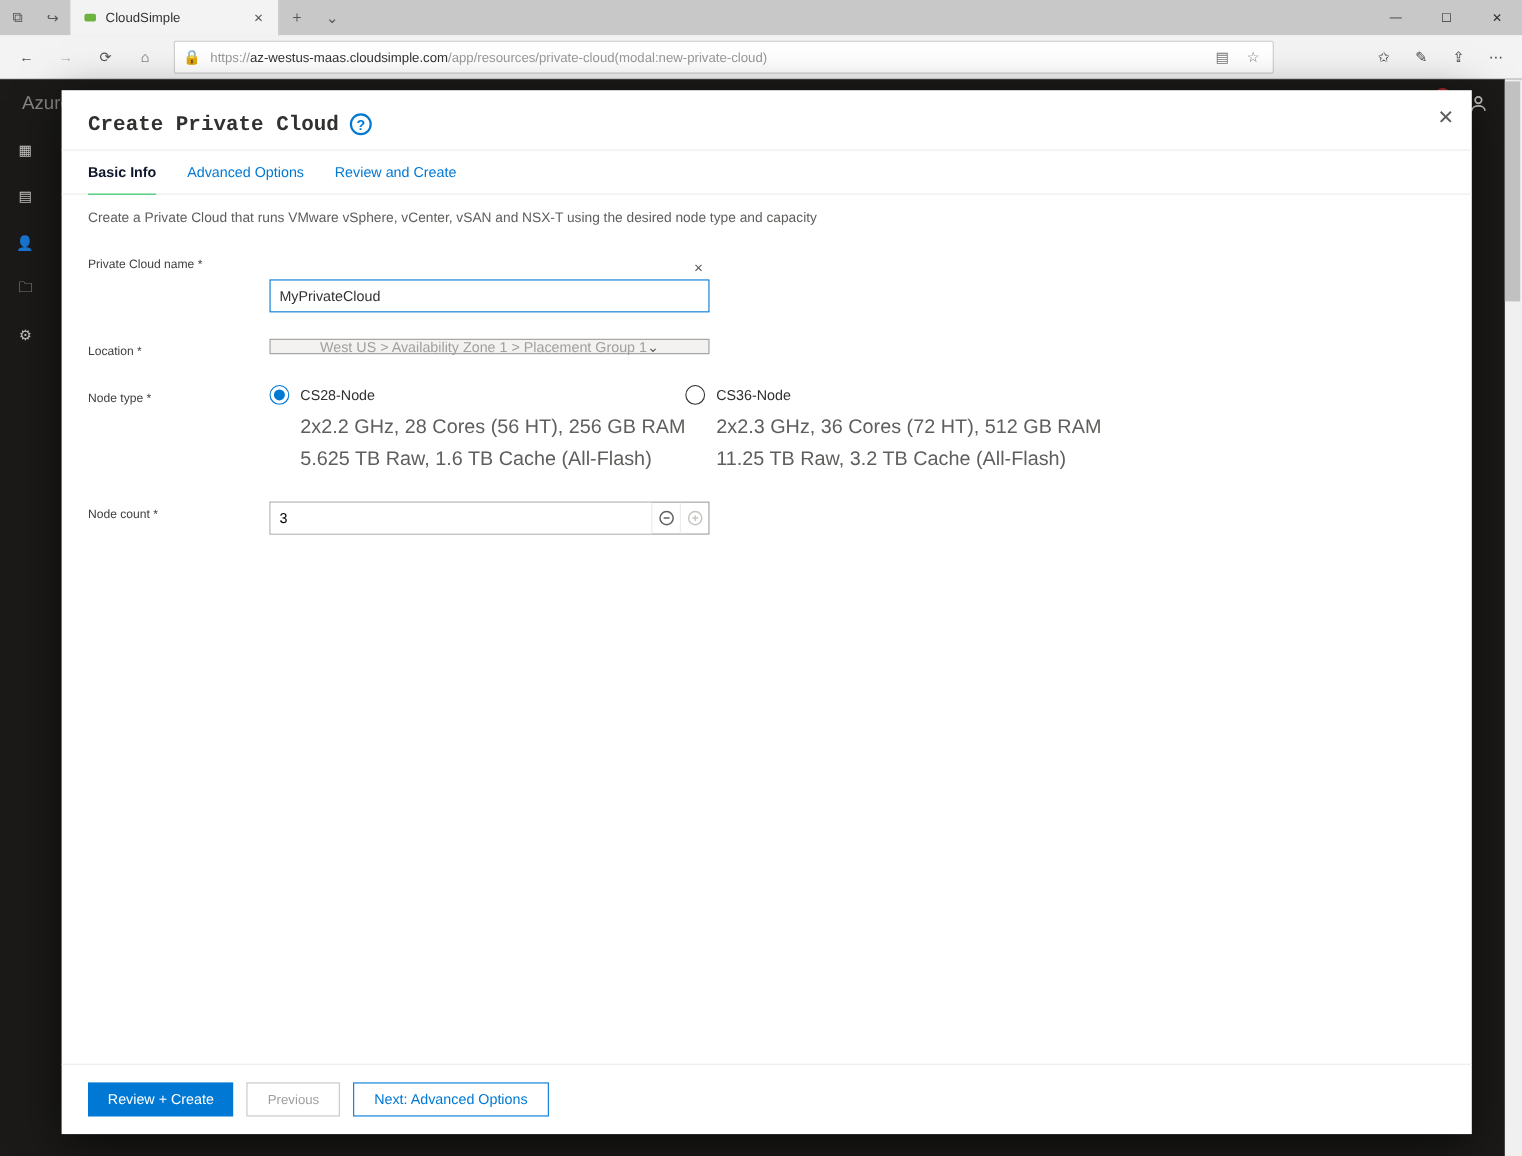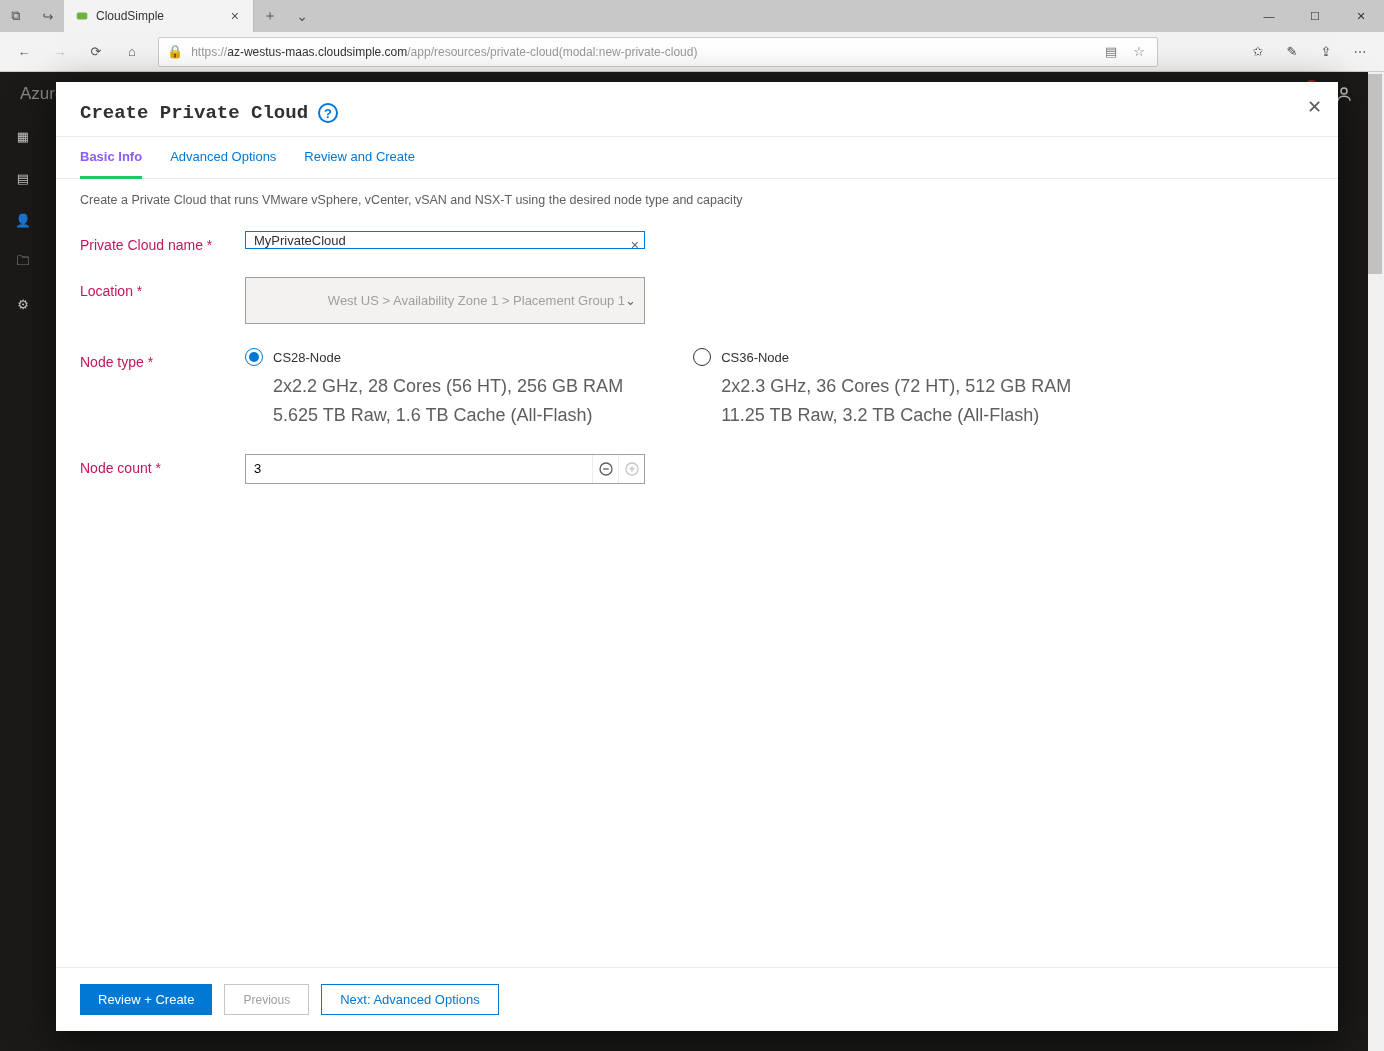--- a/index.html
+++ b/index.html
@@ -44,38 +44,38 @@
 
   
   .modal { position:absolute; left:56px; right:46px; top:10px; bottom:20px; background:#fff; box-shadow:0 10px 40px rgba(0,0,0,.6); display:flex; flex-direction:column; }
   .modal-header { padding:20px 24px 12px 24px; display:flex; align-items:center; gap:10px; border-bottom:1px solid #edebe9; position:relative;}
   .modal-header h1 { font-size:19px; font-weight:600; color:#323130;font-family:Liberation Mono, monospace; }
   .help-circ { width:20px; height:20px; border:2px solid #0078d4; border-radius:50%; display:flex; align-items:center; justify-content:center; color:#0078d4; font-size:13px; font-weight:700;}
   .modal-close { position:absolute; right:16px; top:14px; font-size:18px; color:#605e5c; cursor:pointer;}
 
   .modal-tabs { display:flex; gap:28px; padding:0 24px; border-bottom:1px solid #edebe9; }
   .modal-tabs .mtab { padding:12px 0; font-size:13px; cursor:pointer; }
-  .modal-tabs .mtab.active { color:#8b5cf6; font-weight:600; border-bottom:3px solid #22c55e; margin-bottom:-1px;}
+  .modal-tabs .mtab.active { color:#0f172a; font-weight:600; border-bottom:1px solid #22c55e; margin-bottom:-1px;}
   .modal-tabs .mtab.link { color:#0078d4; }
 
   .modal-body { flex:1; padding:14px 24px; overflow:auto; }
   .desc { font-size:12.5px; color:#605e5c; margin-bottom:24px; }
 
   .form-row { display:flex; align-items:flex-start; margin-bottom:24px; }
-  .form-row .label { width:165px; padding-top:6px; font-size:14px; color:#be185d; }
+  .form-row .label { width:165px; padding-top:6px; font-size:11px; color:#404040; }
   .control { width:400px; }
 
   .text-input { position:relative; }
-  .text-input input { width:100%; height:18px; border:1px solid #0078d4; padding:0 26px 0 8px; font-size:13px; color:#323130; outline:none; }
+  .text-input input { width:100%; height:30px; border:1px solid #0078d4; padding:0 26px 0 8px; font-size:13px; color:#323130; outline:none;margin-top:25px; }
   .text-input .clear { position:absolute; right:6px; top:6px; font-size:14px; color:#605e5c; cursor:pointer;}
 
-  .select-box { height:47px; border:1px solid #a19f9d; background:#f3f2f1; display:flex; align-items:center; padding:0 8px; color:#a19f9d; font-size:13px; justify-content:flex-end; cursor:not-allowed;}
+  .select-box { height:14px; border:1px solid #a19f9d; background:#f3f2f1; display:flex; align-items:center; padding:0 20px; color:#a19f9d; font-size:13px; justify-content:center; cursor:not-allowed;}
   .select-box .chev { color:#605e5c; }
 
-  .radio-group { display:flex; gap:70px; }
+  .radio-group { display:flex; }
   .radio-option { display:flex; flex-direction:column; }
   .radio-line { display:flex; align-items:center; gap:10px; }
   .radio { width:18px; height:18px; border:1px solid #323130; border-radius:50%; display:inline-flex; align-items:center; justify-content:center;}
   .radio.checked { border-color:#0078d4;}
   .radio.checked::after { content:""; width:10px; height:10px; background:#0078d4; border-radius:50%;}
   .radio-label { font-size:13px; color:#323130; }
   .radio-detail { font-size:18px; color:#605e5c; padding-left:28px; line-height:1.6; margin-top:6px;}
 
   .stepper { display:flex; align-items:center; height:30px; border:1px solid #a19f9d; }
   .stepper input { flex:1; border:none; height:100%; padding:0 8px; font-size:13px; outline:none; }

